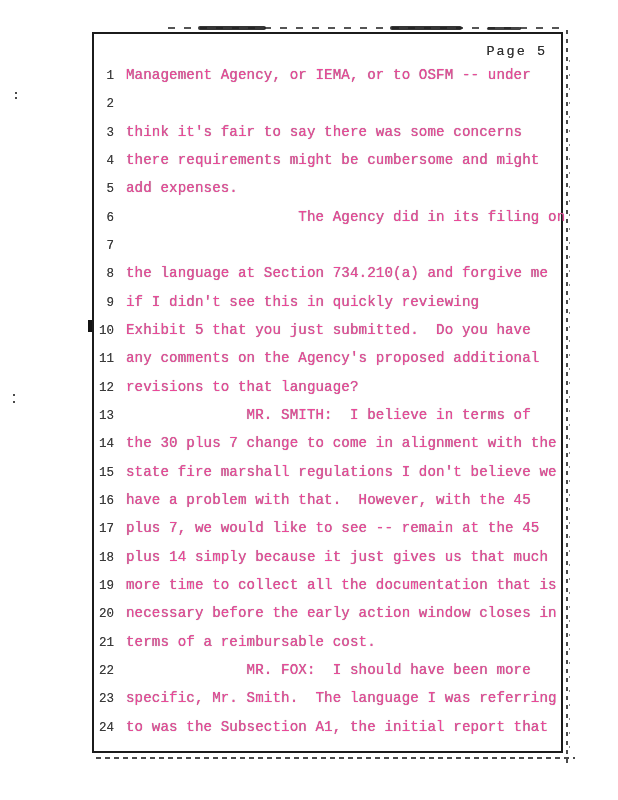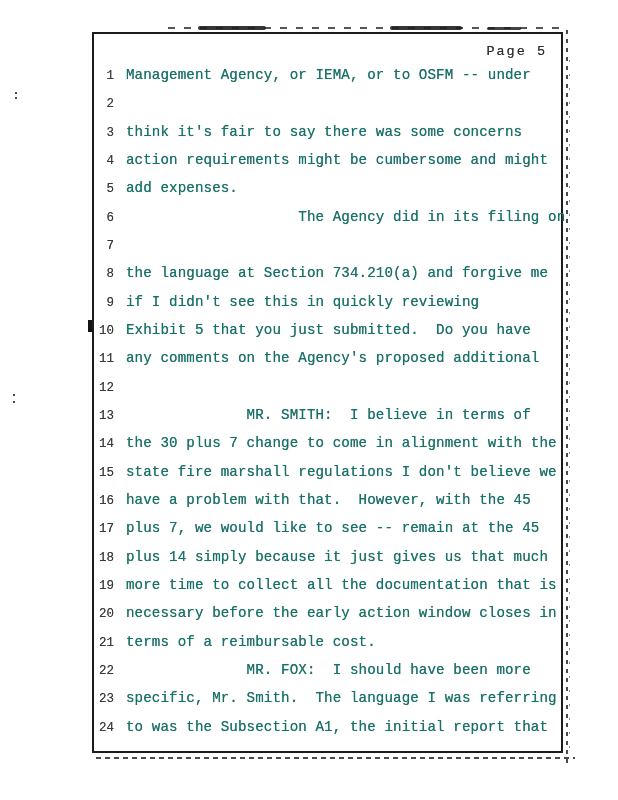--- a/index.html
+++ b/index.html
@@ -32,21 +32,21 @@
     flex:none;width:20px;text-align:right;
     font-size:12.5px;color:#3a3a3a;
     padding-top:2px;
     text-shadow:0 0 0.6px #777;
   }
   .lt{
     margin-left:12px;
     font-size:14.2px;
     white-space:pre;
     letter-spacing:0.1px;
-    color:#0f766e;
+    color:#ec4899;
     text-shadow:0 0 0.7px #6f6f6f;
   }
   
   .artifact{position:absolute;}
   .top-dash{
     left:168px;top:27px;width:394px;height:2px;
     background:repeating-linear-gradient(90deg,#2a2a2a 0 7px,transparent 7px 16px);
     opacity:.8;
   }
   .top-blob-a{left:198px;top:26px;width:68px;height:4px;background:#1f1f1f;border-radius:2px;opacity:.9;}
@@ -102,21 +102,21 @@
         </div>
       <div class="line">
           <span class="ln">2</span>
         </div>
       <div class="line">
           <span class="ln">3</span>
           <span class="lt">think it's fair to say there was some concerns</span>
         </div>
       <div class="line">
           <span class="ln">4</span>
-          <span class="lt">action requirements might be cumbersome and might</span>
+          <span class="lt">there requirements might be cumbersome and might</span>
         </div>
       <div class="line">
           <span class="ln">5</span>
           <span class="lt">add expenses.</span>
         </div>
       <div class="line">
           <span class="ln">6</span>
           <span class="lt">                    The Agency did in its filing on</span>
         </div>
       <div class="line">
@@ -133,20 +133,21 @@
       <div class="line">
           <span class="ln">10</span>
           <span class="lt">Exhibit 5 that you just submitted.  Do you have</span>
         </div>
       <div class="line">
           <span class="ln">11</span>
           <span class="lt">any comments on the Agency's proposed additional</span>
         </div>
       <div class="line">
           <span class="ln">12</span>
+          <span class="lt">revisions to that language?</span>
         </div>
       <div class="line">
           <span class="ln">13</span>
           <span class="lt">              MR. SMITH:  I believe in terms of</span>
         </div>
       <div class="line">
           <span class="ln">14</span>
           <span class="lt">the 30 plus 7 change to come in alignment with the</span>
         </div>
       <div class="line">

